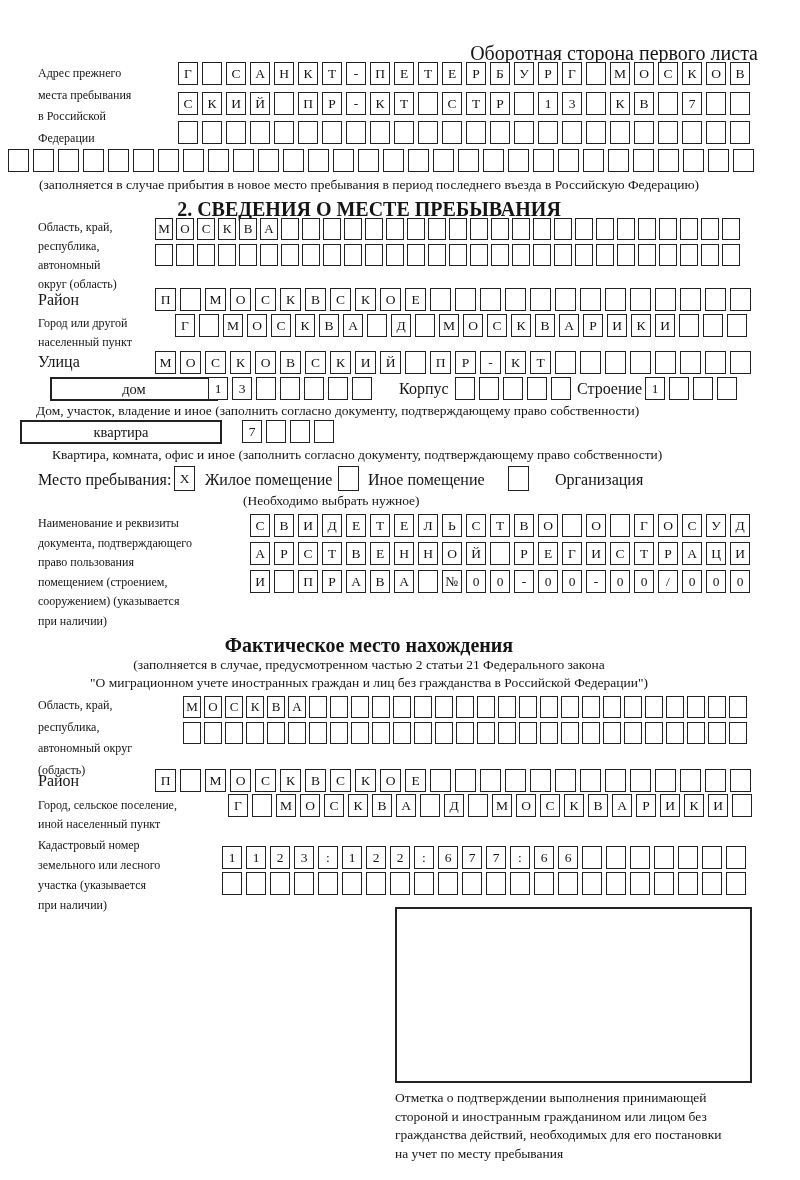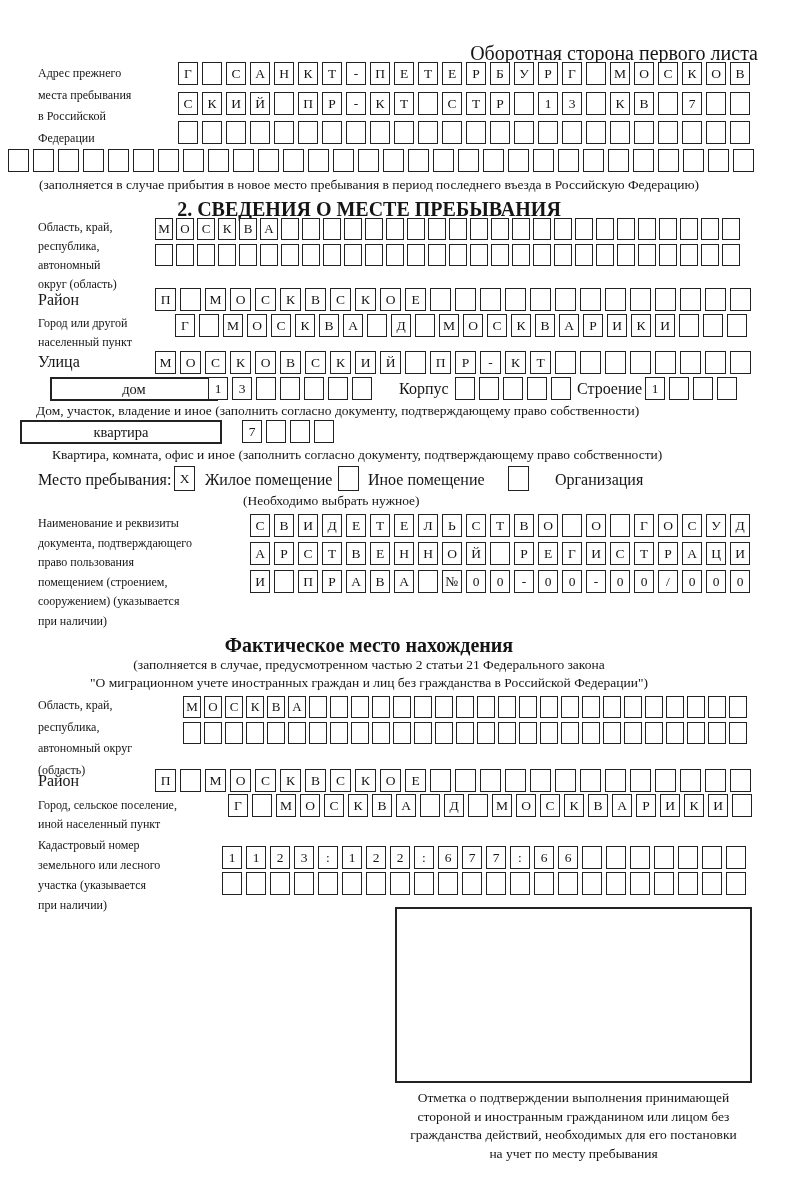--- a/index.html
+++ b/index.html
@@ -12,21 +12,21 @@
   .sec-title{font-weight:bold;font-size:20px;text-align:center;}
   .cells{display:flex;gap:4px;}
   .cell{flex:0 0 auto;width:20px;height:23px;border:1.8px solid #222;box-sizing:border-box;
         display:flex;align-items:center;justify-content:center;font-size:13.5px;background:#fff;}
   .p25 .cell{width:21px;}
   .p21{gap:3px;}
   .p21 .cell{width:18px;height:22px;font-size:13px;}
   .widebox{border:2px solid #222;height:24px;box-sizing:border-box;display:flex;
            align-items:center;justify-content:center;font-size:14.5px;background:#fff;}
   .bigbox{border:2px solid #222;box-sizing:border-box;background:#fff;}
-  .caption{font-size:13.5px;line-height:18.5px;text-align:center;white-space:pre-line;}
+  .caption{font-size:13.5px;line-height:18.5px;white-space:pre-line;}
   .inlbl{font-size:16px;white-space:nowrap;}
 </style>
 </head>
 <body>
 
 <div class="page">
 
   <div class="abs" style="top:42px;right:42px;font-size:20px;">Оборотная сторона первого листа</div>
 
   <div class="abs lbl" style="left:38px;top:63px;line-height:21.5px;width:145px;">Адрес прежнего

